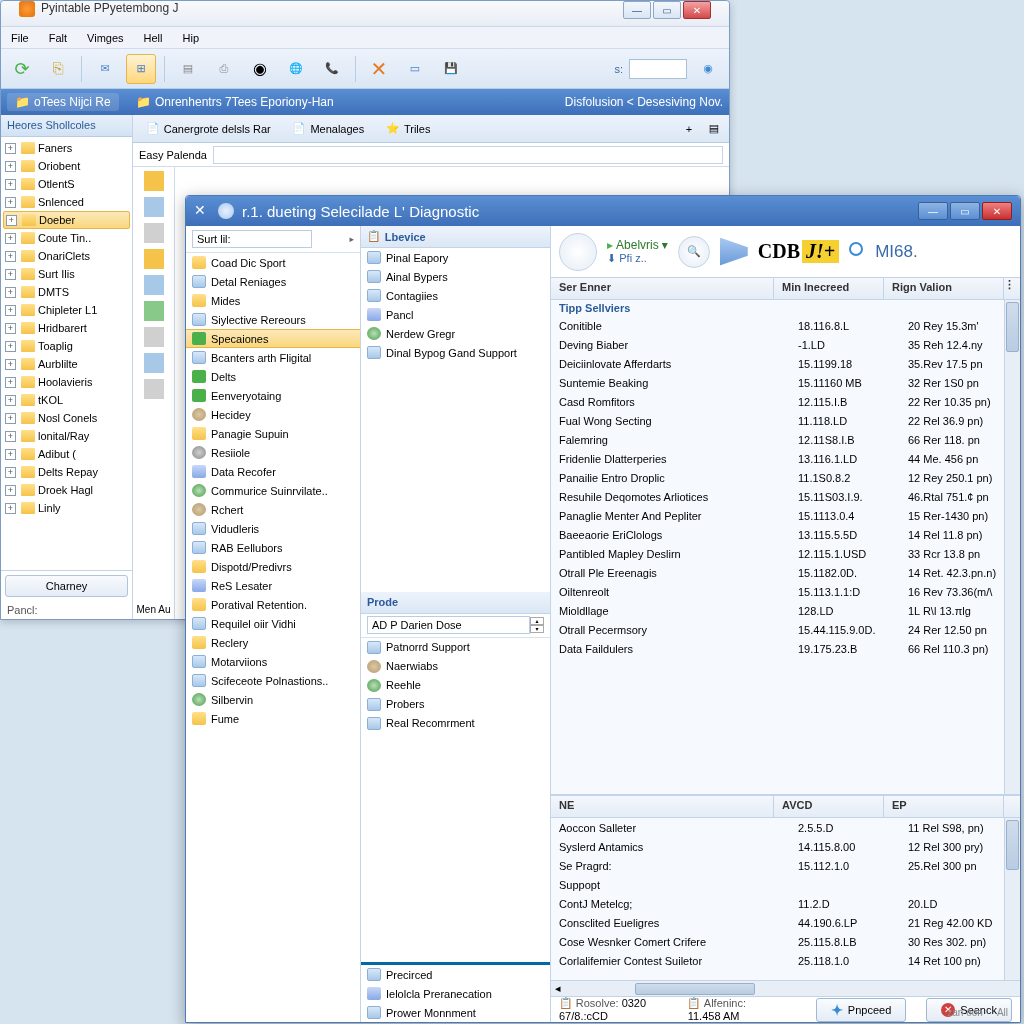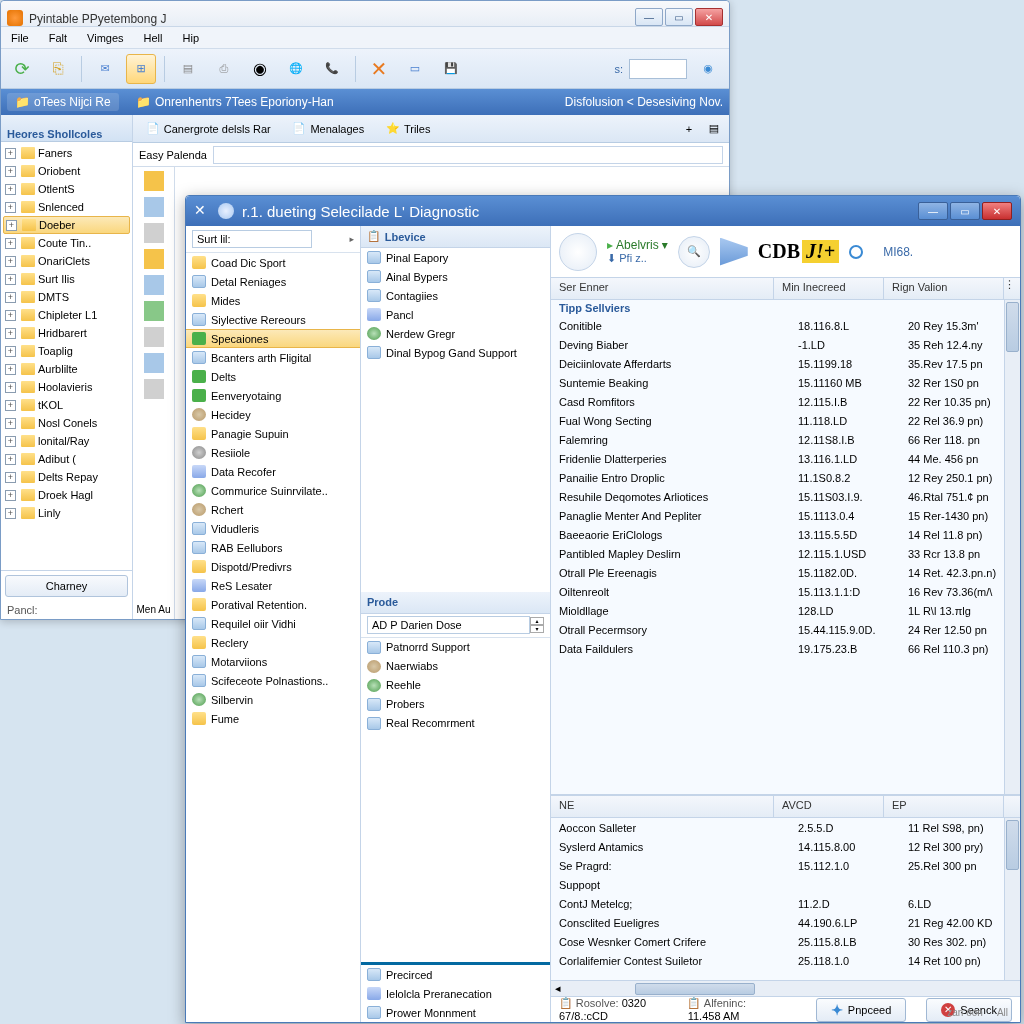--- a/index.html
+++ b/index.html
@@ -1,20 +1,20 @@
 <!DOCTYPE html>
 <html><head>
 <meta charset="utf-8">
 <style>
 * { box-sizing: border-box; margin: 0; padding: 0; }
 body { font-family: "Segoe UI", Tahoma, sans-serif; font-size: 11px; background: #d6e4f0; width: 1024px; height: 1024px; position: relative; overflow: hidden; }
 
 
 .main-window { position: absolute; top: 0; left: 0; width: 730px; height: 620px; background: #fff; border: 1px solid #7a9cc6; border-radius: 4px 4px 0 0; box-shadow: 0 2px 8px rgba(0,0,0,0.2); }
-.titlebar { height: 26px; background: linear-gradient(#f8f9fb, #e8eef6); border-bottom: 1px solid #c9d7e8; display: flex; align-items: flex-end; padding: 0 6px; border-radius: 4px 4px 0 0; }
+.titlebar { height: 26px; background: linear-gradient(#f8f9fb, #e8eef6); border-bottom: 1px solid #c9d7e8; display: flex; align-items: flex-start; padding: 0 18px; border-radius: 4px 4px 0 0; }
 .titlebar .app-icon { width: 16px; height: 16px; background: radial-gradient(circle, #ff9a3c, #e47200); border-radius: 3px; margin-right: 6px; }
 .titlebar .title { flex: 1; color: #333; font-size: 12px; }
 .win-controls { display: flex; gap: 2px; }
 .win-btn { width: 28px; height: 18px; border: 1px solid #8fa8c8; border-radius: 2px; background: linear-gradient(#f3f7fc,#d9e6f5); display: flex; align-items: center; justify-content: center; font-size: 10px; color: #3a5a85; cursor: pointer; }
 .win-btn.close { background: linear-gradient(#f5a2a2,#d24a4a); color: #fff; border-color: #a63030; }
 
 .menubar { height: 22px; background: #f0f4fa; display: flex; align-items: center; padding: 0 6px; gap: 12px; border-bottom: 1px solid #d0dceb; }
 .menubar span { cursor: pointer; padding: 2px 4px; }
 
 .toolbar { height: 40px; background: linear-gradient(#edf3fb,#dbe7f5); border-bottom: 1px solid #b8cce2; display: flex; align-items: center; padding: 0 6px; gap: 6px; }
@@ -23,21 +23,21 @@
 .tb-sep { width: 1px; height: 26px; background: #b8cce2; margin: 0 2px; }
 .tb-input { width: 58px; height: 20px; border: 1px solid #a8bfd8; background: #fff; }
 
 .contextbar { height: 26px; background: linear-gradient(#5a8fd4,#3d6fb8); display: flex; align-items: center; padding: 0 6px; color: #fff; font-size: 12px; }
 .contextbar .left { display: flex; align-items: center; gap: 6px; }
 .contextbar .pill { background: rgba(255,255,255,0.15); padding: 2px 8px; border-radius: 3px; display: flex; align-items: center; gap: 4px; }
 .contextbar .right { margin-left: auto; }
 
 .main-body { display: flex; height: calc(100% - 114px); }
 .sidebar { width: 132px; background: #fff; border-right: 1px solid #c4d4e8; display: flex; flex-direction: column; }
-.sb-header { height: 22px; background: linear-gradient(#e8f0fa,#d2e2f4); border-bottom: 1px solid #b8cce2; padding: 13px 6px; color: #2a5a9a; font-weight: bold; font-size: 11px; }
+.sb-header { height: 22px; background: linear-gradient(#e8f0fa,#d2e2f4); border-bottom: 1px solid #b8cce2; padding: 4px 6px; color: #2a5a9a; font-weight: normal; font-size: 11px; }
 .sb-tree { flex: 1; overflow-y: auto; padding: 2px; }
 .tree-item { display: flex; align-items: center; height: 18px; padding-left: 18px; cursor: pointer; position: relative; gap: 3px; }
 .tree-item.selected { background: linear-gradient(#fce9b8,#fad77e); border: 1px solid #e8b54a; border-radius: 2px; }
 .tree-toggle { position: absolute; left: 2px; width: 11px; height: 11px; border: 1px solid #8a9cb0; background: #fff; display: flex; align-items: center; justify-content: center; font-size: 9px; color: #555; }
 .tree-icon { width: 14px; height: 12px; background: linear-gradient(#ffe08a,#f5c34a); border-radius: 1px; flex-shrink: 0; }
 .sb-footer { border-top: 1px solid #c4d4e8; }
 .sb-foot-btn { margin: 4px; padding: 4px 10px; background: linear-gradient(#f8fafd,#e4ecf6); border: 1px solid #b0c4dc; border-radius: 3px; text-align: center; cursor: pointer; }
 .sb-status { padding: 3px 6px; color: #555; }
 
 .content-area { flex: 1; display: flex; flex-direction: column; }
@@ -84,25 +84,25 @@
 .diag-right { flex: 1; display: flex; flex-direction: column; overflow: hidden; }
 .right-toolbar { height: 52px; border-bottom: 1px solid #c4d4e8; display: flex; align-items: center; padding: 0 8px; gap: 10px; }
 .rt-circle { width: 38px; height: 38px; border: 1px solid #c4d4e8; border-radius: 50%; background: radial-gradient(#fff,#e4ecf6); }
 .rt-link { color: #2a7a2a; font-size: 12px; display: flex; align-items: center; gap: 3px; }
 .rt-link::before { content: "▸"; color: #4ab04a; }
 .rt-sub { font-size: 11px; color: #3a6aa8; }
 .rt-search { width: 32px; height: 32px; border: 1px solid #c4d4e8; border-radius: 50%; background: radial-gradient(#fff,#e4ecf6); display: flex; align-items: center; justify-content: center; color: #888; }
 .rt-logo { display: flex; align-items: center; gap: 2px; font-family: Georgia, serif; font-size: 20px; font-weight: bold; }
 .rt-logo .cdb { color: #000; }
 .rt-logo .jplus { background: #f5d030; padding: 0 4px; font-style: italic; }
-.rt-badge { display: flex; align-items: center; gap: 20px; font-size: 12px; color: #3a6aa8; }
+.rt-badge { display: flex; gap: 12px; font-size: 17px; color: #3a6aa8; }
 .rt-badge .dot { width: 14px; height: 14px; border: 2px solid #3a8ad4; border-radius: 50%; }
 
 .grid-wrap { display: flex; flex-direction: column; flex: 1; overflow: hidden; }
-.grid-head { display: flex; height: 22px; background: linear-gradient(#f4f7fc,#e4ecf6); border-bottom: 1px solid #c4d4e8; font-weight: normal; color: #333; }
+.grid-head { display: flex; height: 22px; background: linear-gradient(#f4f7fc,#e4ecf6); border-bottom: 1px solid #c4d4e8; font-weight: bold; color: #333; }
 .gh-cell { padding: 3px 8px; border-right: 1px solid #c4d4e8; }
 .gh-cell:nth-child(1) { flex: 1.6; }
 .gh-cell:nth-child(2) { width: 110px; }
 .gh-cell:nth-child(3) { width: 120px; }
 .grid-body { flex: 1; overflow-y: auto; background: #f6faff; position: relative; }
 .grid-row { display: flex; height: 19px; align-items: center; }
 .gr-cell { padding: 1px 8px; white-space: nowrap; overflow: hidden; }
 .gr-cell:nth-child(1) { flex: 1.6; }
 .gr-cell:nth-child(2) { width: 110px; }
 .gr-cell:nth-child(3) { width: 120px; }
@@ -690,21 +690,21 @@
                 <div class="gr-cell">25.Rel 300 pn</div>
               </div>
               <div class="grid-row">
                 <div class="gr-cell">Suppopt</div>
                 <div class="gr-cell"></div>
                 <div class="gr-cell"></div>
               </div>
               <div class="grid-row">
                 <div class="gr-cell">ContJ Metelcg;</div>
                 <div class="gr-cell">11.2.D</div>
-                <div class="gr-cell">6.LD</div>
+                <div class="gr-cell">20.LD</div>
               </div>
               <div class="grid-row">
                 <div class="gr-cell">Consclited Eueligres</div>
                 <div class="gr-cell">44.190.6.LP</div>
                 <div class="gr-cell">21 Reg 42.00 KD</div>
               </div>
               <div class="grid-row">
                 <div class="gr-cell">Cose Wesnker Comert Crifere</div>
                 <div class="gr-cell">25.115.8.LB</div>
                 <div class="gr-cell">30 Res 302. pn)</div>

